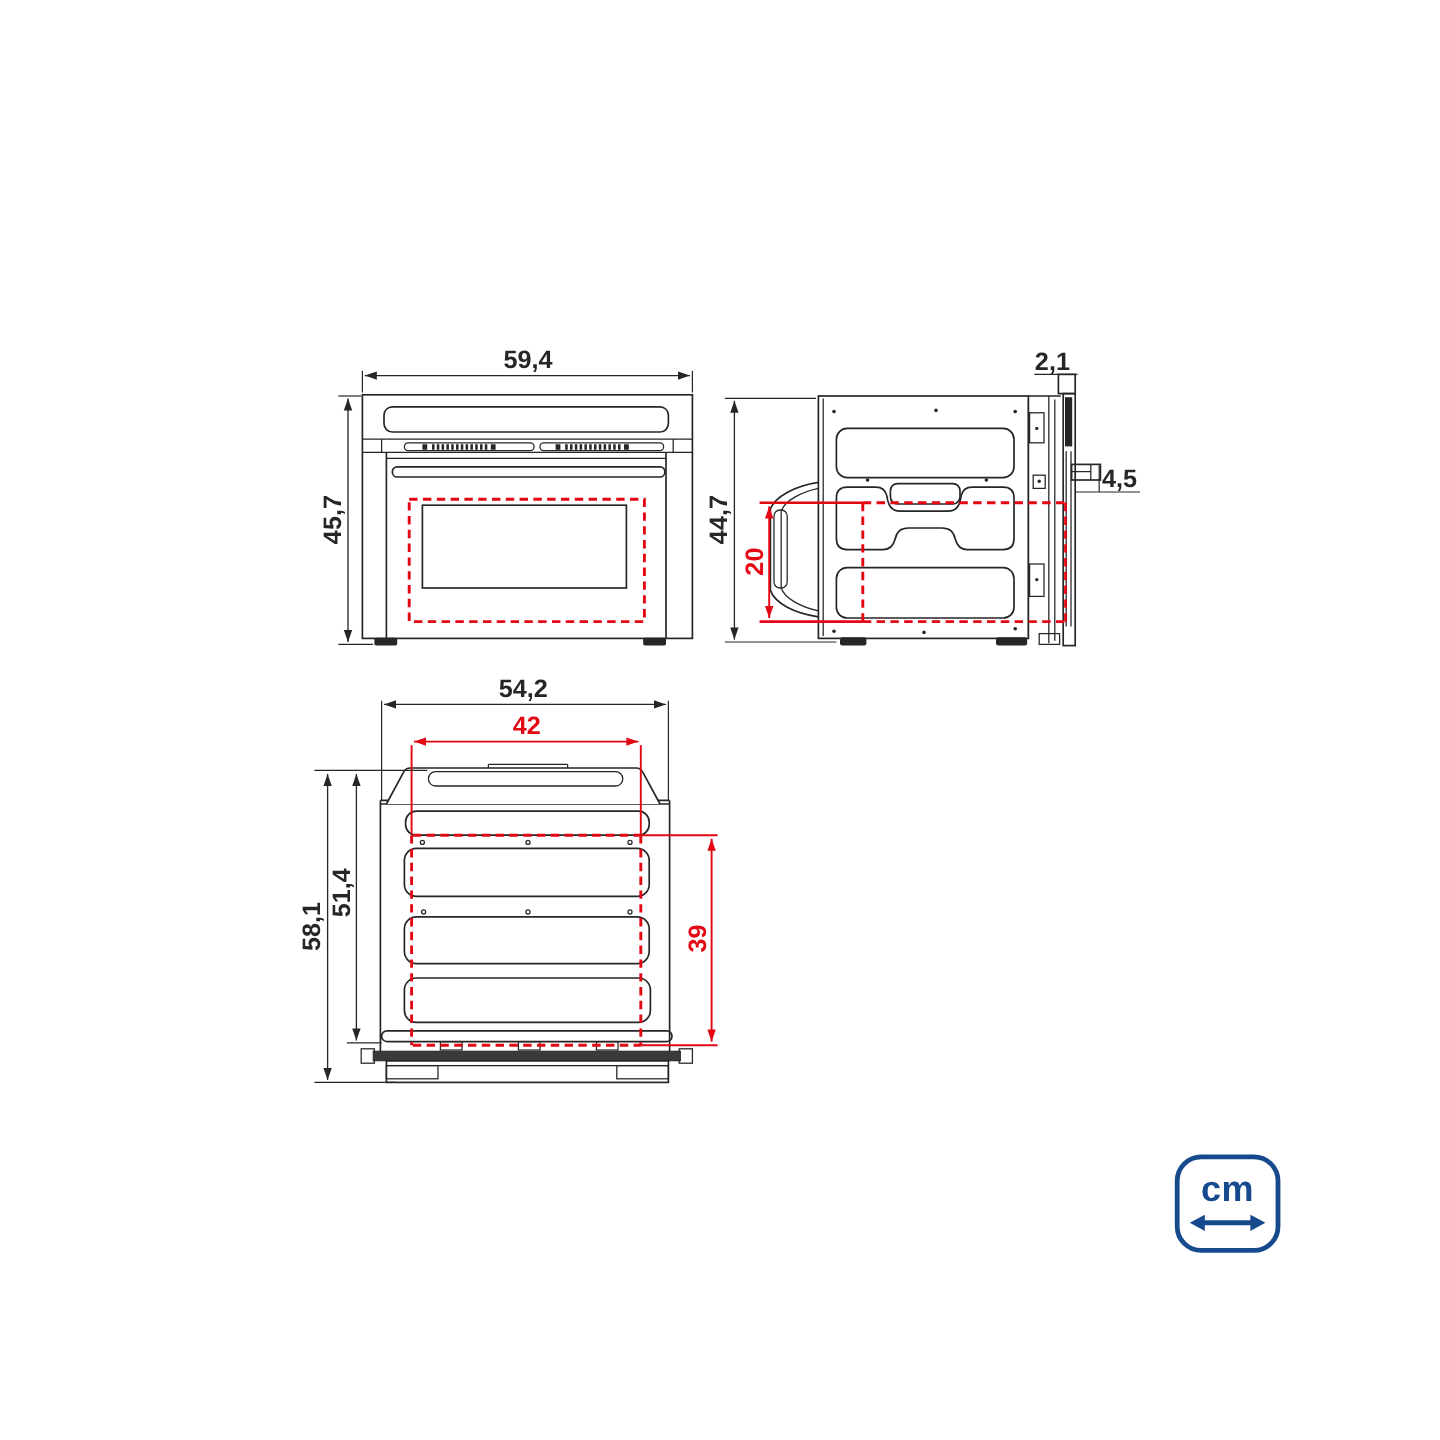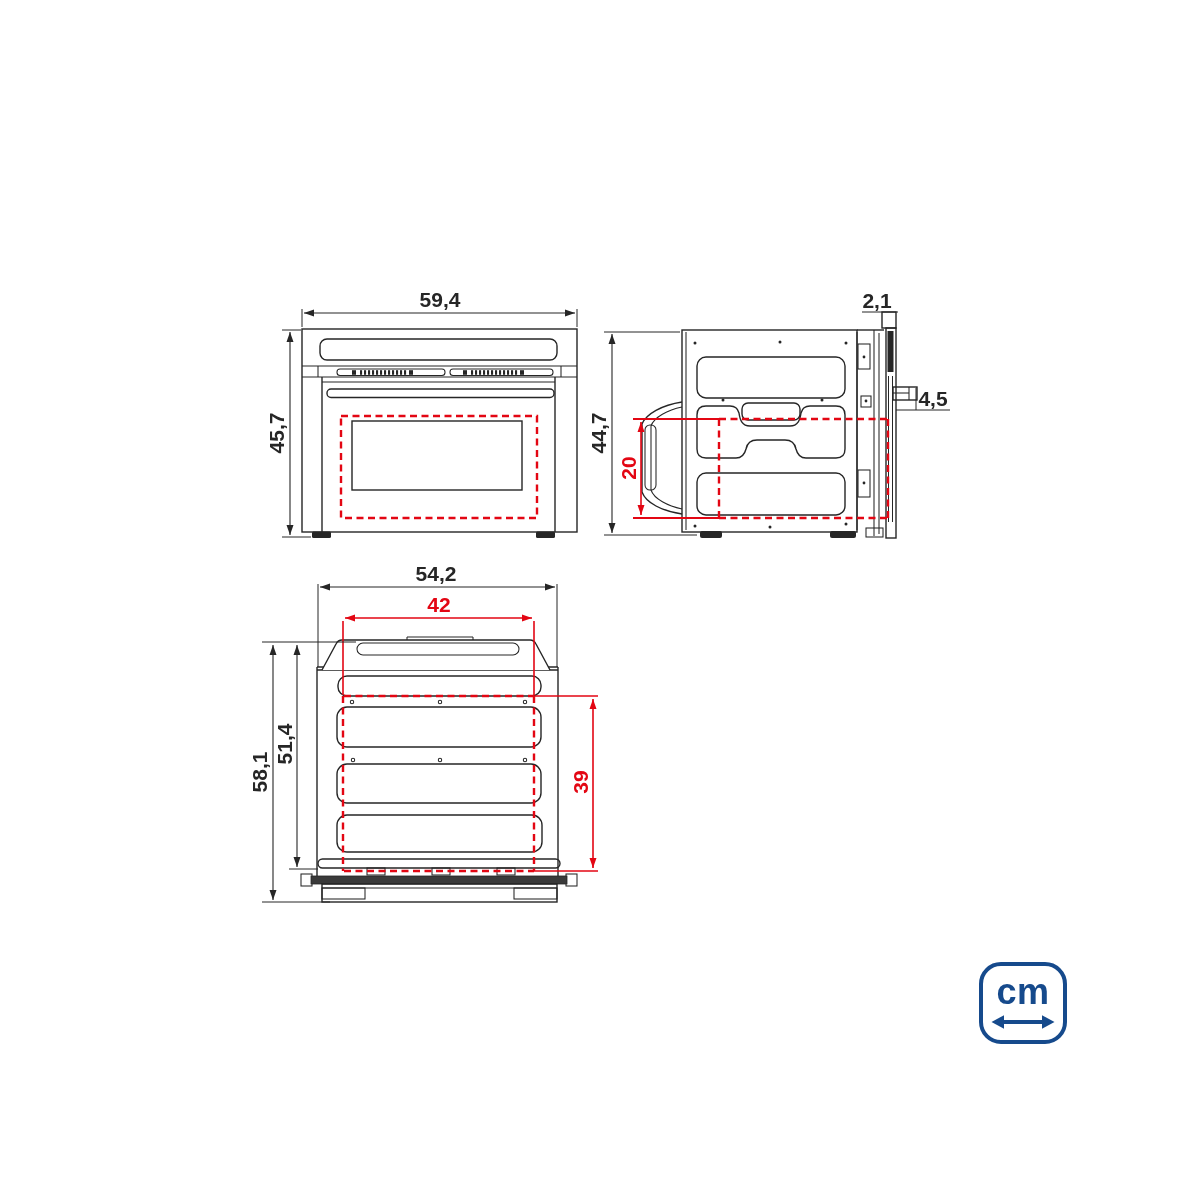--- a/index.html
+++ b/index.html
@@ -18,21 +18,21 @@
   .rt {stroke:#e30613;fill:none;stroke-width:1.6;}
   .rd {stroke:#e30613;fill:none;stroke-width:2.4;stroke-dasharray:7 4.5;}
   text.dim{font-family:"Liberation Sans",sans-serif;font-size:21px;font-weight:600;
            fill:#262626;text-anchor:middle;}
   text.dim.red{fill:#e30613;}
   
   .badge{position:absolute;left:979px;top:962px;width:88px;height:82px;
          border:4px solid #164a8c;border-radius:22px;background:#ffffff;
          display:flex;flex-direction:column;align-items:center;justify-content:center;
          box-sizing:border-box;gap:1px;}
-  .badge-text{color:#164a8c;font-size:36px;font-weight:bold;line-height:1;
+  .badge-text{color:#164a8c;font-size:30px;font-weight:bold;line-height:1;
               font-family:"Liberation Sans",sans-serif;letter-spacing:0.5px;}
 </style>
 </head>
 <body>
 
 <div class="canvas">
 
 <svg class="drawing" width="1200" height="1200" viewBox="0 0 1200 1200">
   <defs>
     <marker id="aKs" markerWidth="12" markerHeight="10" refX="1" refY="5" orient="auto" markerUnits="userSpaceOnUse">

